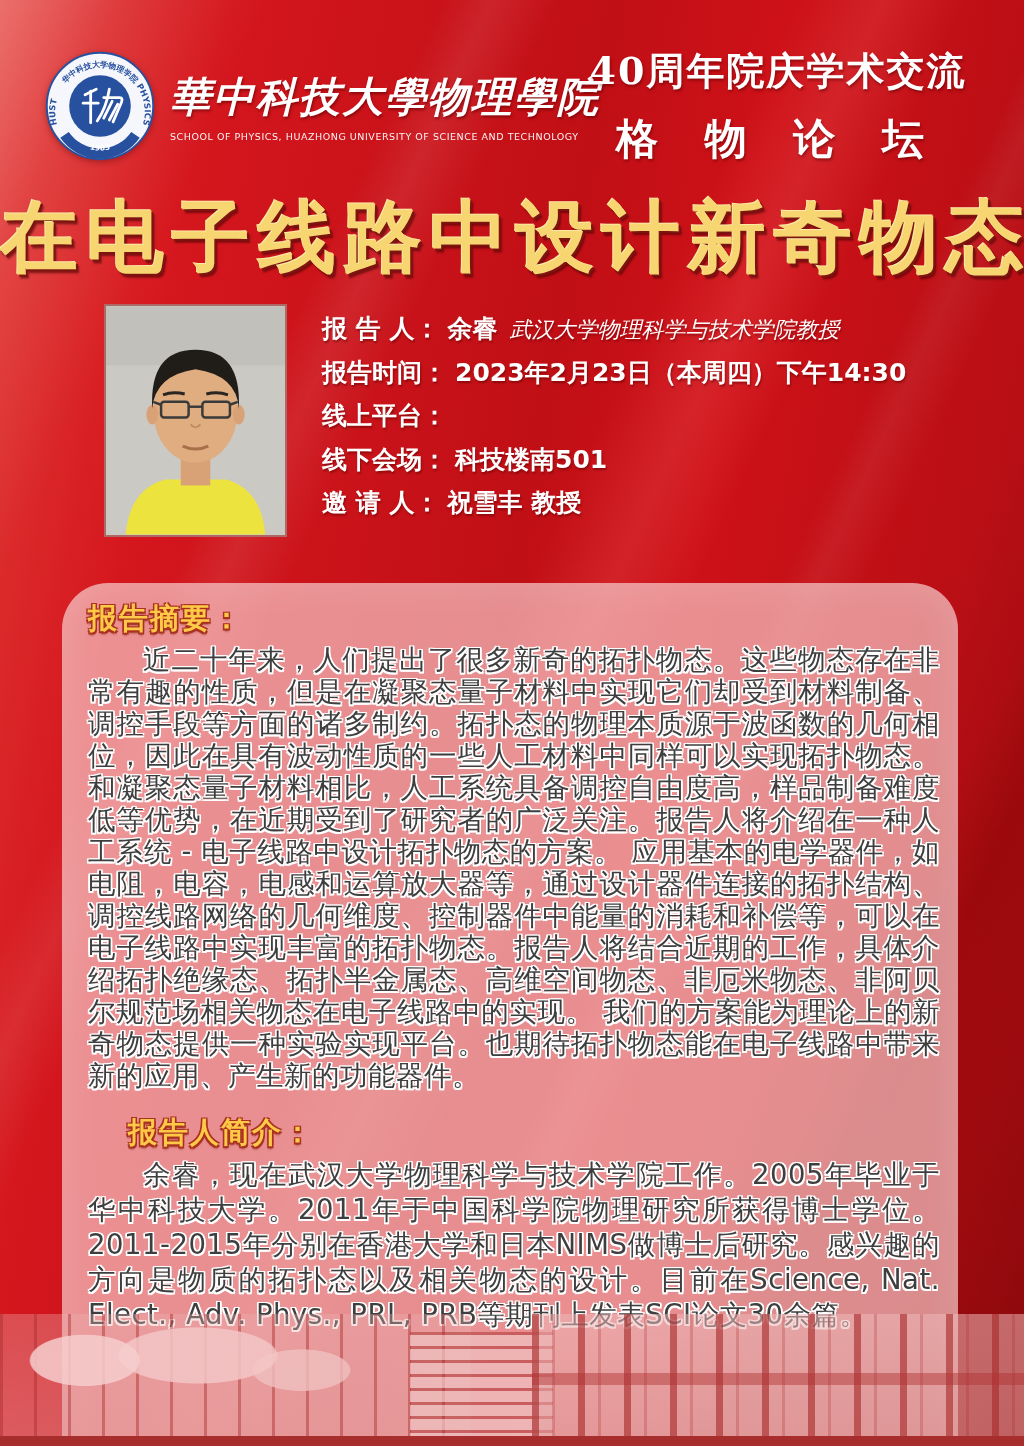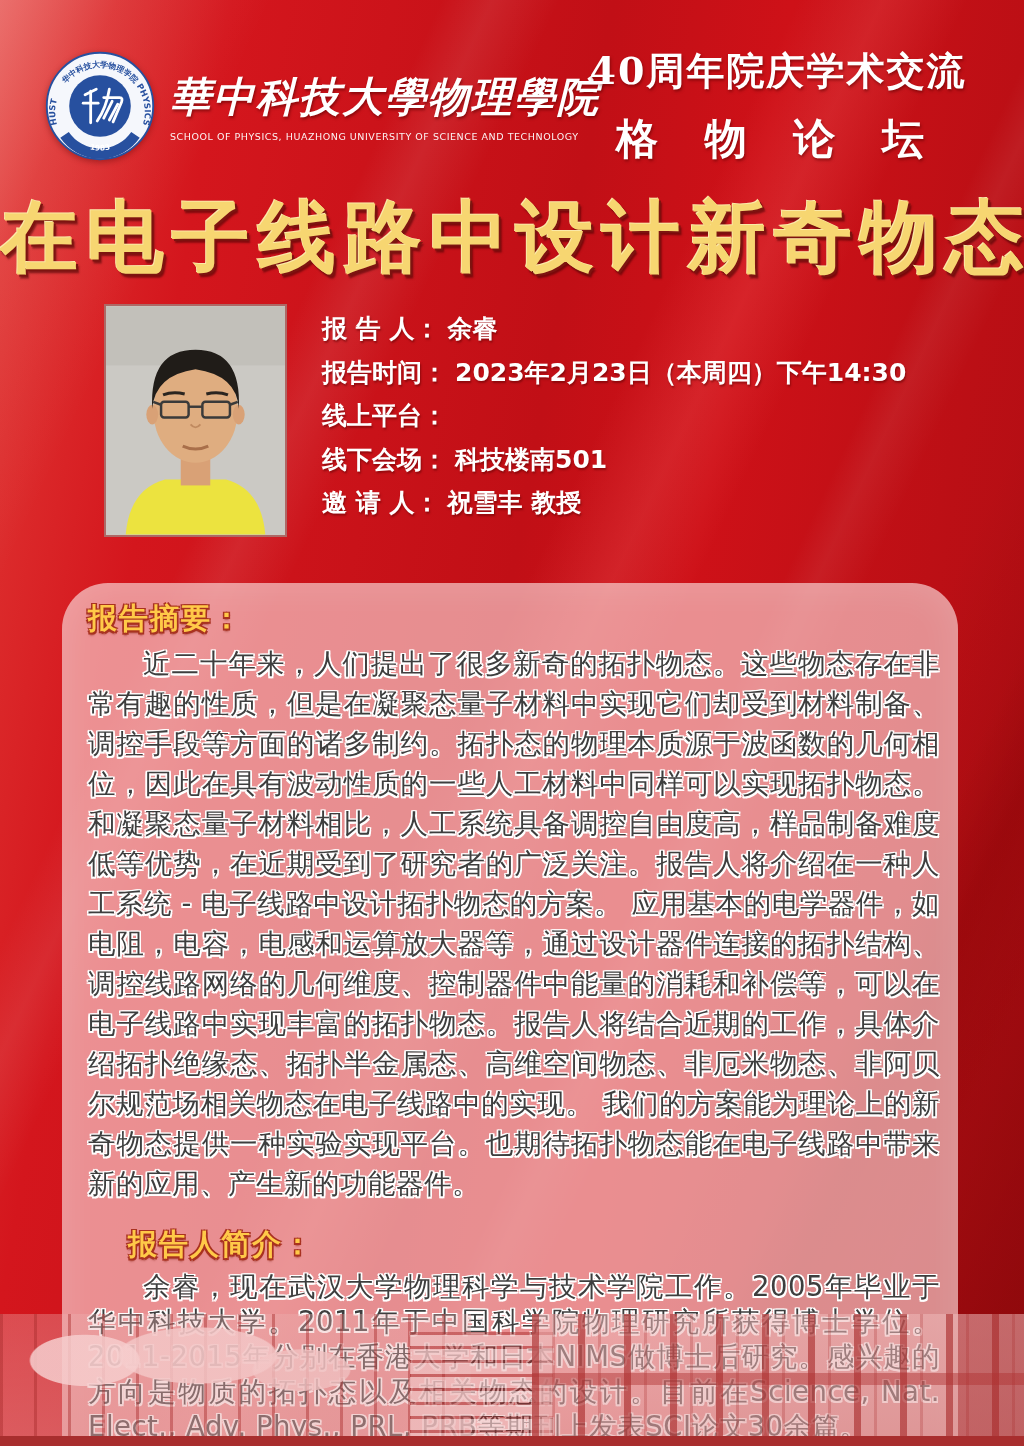--- a/index.html
+++ b/index.html
@@ -45,21 +45,21 @@
   .info-extra{margin-left:12px;font-family:"DejaVu Serif","Liberation Serif",serif;
     font-weight:normal;font-style:italic;font-size:22px;}
   
   .panel{position:absolute;top:583px;left:62px;width:896px;height:991px;z-index:2;
     border-radius:46px;background:rgba(248,202,202,.68);
     box-shadow:inset 0 0 40px rgba(255,255,255,.15);
     box-sizing:border-box;padding:16px 18px 0 26px;}
   .section-heading{font-size:29px;font-weight:bold;color:#ffc948;letter-spacing:2px;
     text-shadow:-1.5px -1.5px 0 #a93220, 1.5px -1.5px 0 #a93220, -1.5px 1.5px 0 #a93220,
       1.5px 1.5px 0 #a93220, 0 2.5px 2px rgba(120,20,0,.5);}
-  .outlined-text{color:#3e3e3e;font-size:27.5px;line-height:40px;letter-spacing:.5px;
+  .outlined-text{color:#3e3e3e;font-size:27.5px;line-height:32px;letter-spacing:.5px;
     text-align:justify;text-indent:2em;margin:4px 0 0 0;
     text-shadow:-1.5px -1.5px 0 #fff,1.5px -1.5px 0 #fff,-1.5px 1.5px 0 #fff,1.5px 1.5px 0 #fff,
       -1.5px 0 0 #fff,1.5px 0 0 #fff,0 -1.5px 0 #fff,0 1.5px 0 #fff;}
   .bio-heading{margin-top:22px;padding-left:40px;}
   .bio-text{line-height:35px;}
   
   .bottom-art{position:absolute;left:0;right:0;bottom:10px;height:122px;z-index:3;pointer-events:none;}
   .art-left{position:absolute;left:0;bottom:0;width:46%;height:100%;
     background:
       radial-gradient(90px 42px at 18% 38%, rgba(246,205,205,.85) 60%, transparent 62%),
@@ -148,20 +148,21 @@
       <path d="M102 89 Q114 86 124 90" stroke="#2a2520" stroke-width="3" fill="none"></path>
       <path d="M86 120 Q91 126 96 120" stroke="#c08a5f" stroke-width="2" fill="none"></path>
       <path d="M78 142 Q91 148 104 142" stroke="#a96f4a" stroke-width="3" fill="none"></path>
     </svg>
   </div>
 
   <div class="info-block">
     <div class="info-row">
       <span class="info-label">报 告 人：</span>
       <span class="info-value">余睿</span>
+      <span class="info-extra">武汉大学物理科学与技术学院教授</span>
     </div>
     <div class="info-row">
       <span class="info-label">报告时间：</span>
       <span class="info-value">2023年2月23日（本周四）下午14:30</span>
     </div>
     <div class="info-row">
       <span class="info-label">线上平台：</span>
     </div>
     <div class="info-row">
       <span class="info-label">线下会场：</span>

